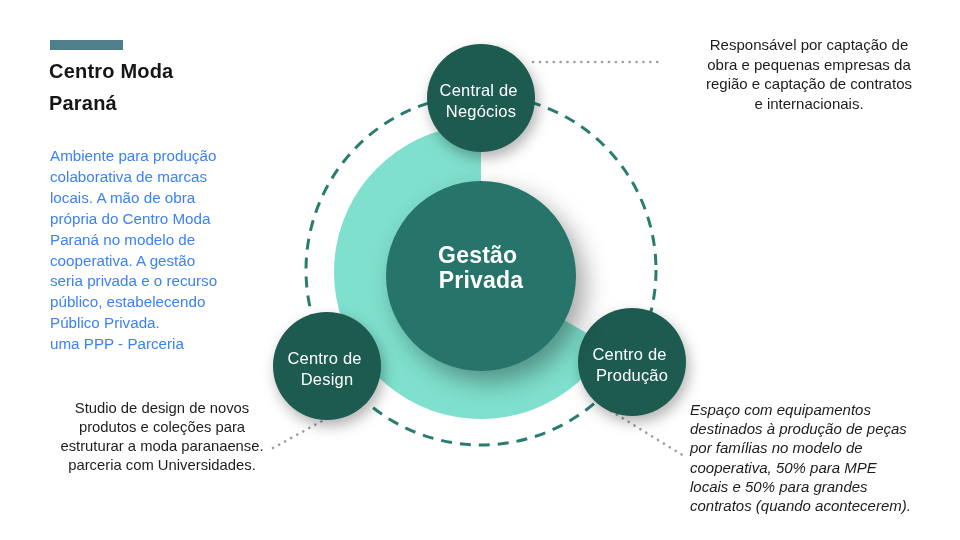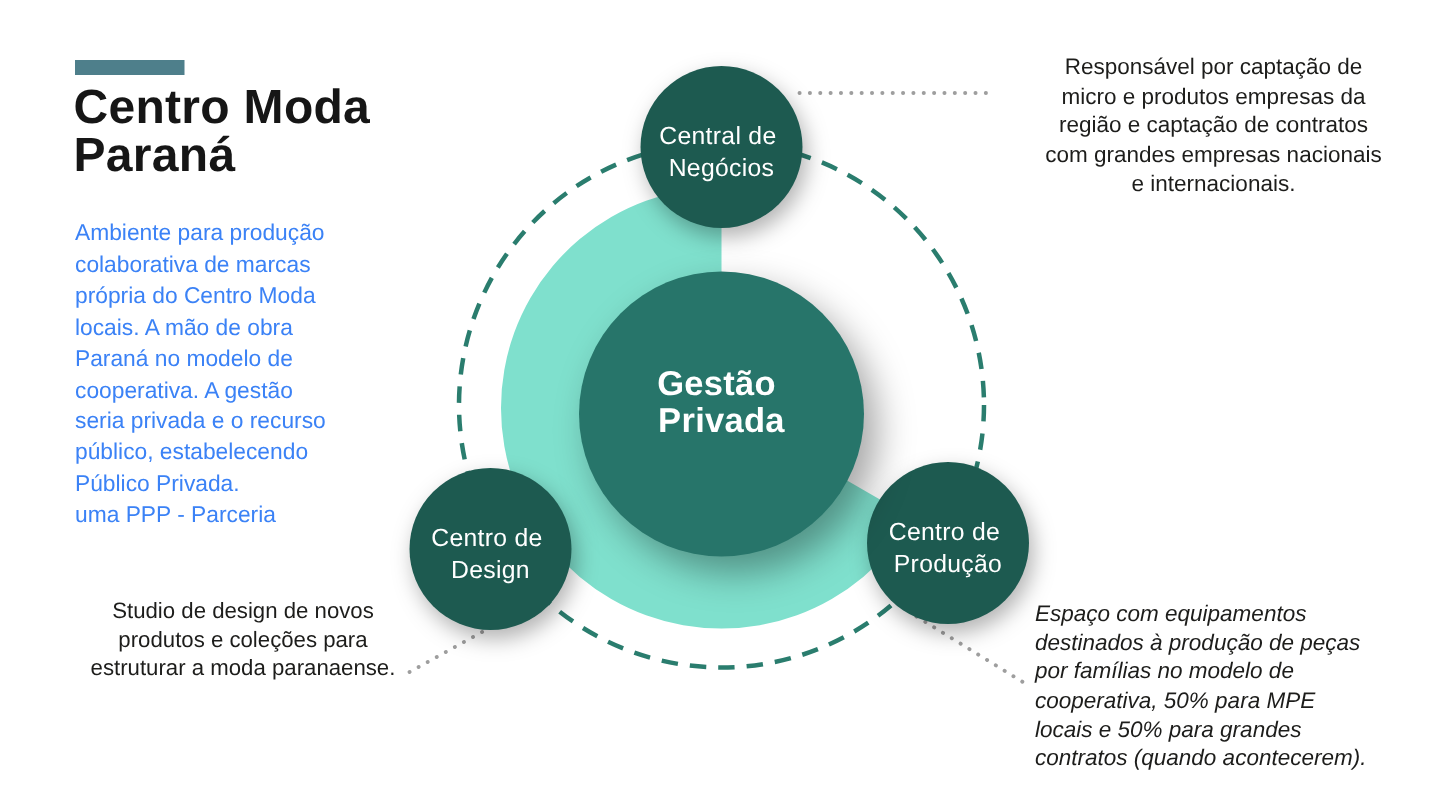--- a/index.html
+++ b/index.html
@@ -3,21 +3,21 @@
 <meta charset="utf-8">
 <style>
   html,body{margin:0;padding:0;background:#ffffff;}
   #slide{
     position:relative;width:960px;height:540px;background:#ffffff;
     font-family:"Liberation Sans",sans-serif;overflow:hidden;
   }
   .accent-bar{position:absolute;left:50px;top:40px;width:73px;height:10px;background:#4e7f8b;}
   .title{
     position:absolute;left:49px;top:55px;width:260px;
-    font-size:32px;line-height:32px;font-weight:700;color:#161616;letter-spacing:.2px;
+    font-size:20px;line-height:32px;font-weight:700;color:#161616;letter-spacing:.2px;
   }
   .intro{
     position:absolute;left:50px;top:146px;width:212px;
     font-size:15.2px;line-height:20.9px;color:#3b82f6;
   }
   .annotation{position:absolute;color:#1d1d1b;}
   .ann-negocios{left:676px;top:35px;width:266px;font-size:15px;line-height:19.6px;text-align:center;}
   .ann-design{left:56px;top:399px;width:212px;font-size:14.8px;line-height:19px;text-align:center;}
   .ann-producao{left:690px;top:400px;width:260px;font-size:15px;line-height:19.2px;text-align:left;font-style:italic;}
   svg{position:absolute;left:0;top:0;}
@@ -39,22 +39,22 @@
 
   <div class="accent-bar"></div>
   <div class="title">
     <div>Centro Moda</div>
     <div>Paraná</div>
   </div>
 
   <div class="intro">
     <div>Ambiente para produção</div>
     <div>colaborativa de marcas</div>
+    <div>locais. A mão de obra</div>
     <div>própria do Centro Moda</div>
-    <div>locais. A mão de obra</div>
     <div>Paraná no modelo de</div>
     <div>cooperativa. A gestão</div>
     <div>seria privada e o recurso</div>
     <div>público, estabelecendo</div>
     <div>Público Privada.</div>
     <div>uma PPP - Parceria</div>
   </div>
 
   <svg width="960" height="540" viewBox="0 0 960 540">
 
@@ -86,30 +86,30 @@
 
     <circle class="center-circle" cx="481" cy="276" r="95" fill="#27756a"></circle>
     <text class="center-label" x="481" y="263">
       <tspan x="481">Gestão</tspan>
       <tspan x="481" dy="25">Privada</tspan>
     </text>
   </svg>
 
   <div class="annotation ann-negocios">
     <div>Responsável por captação de</div>
-    <div>micro e produtos empresas da</div>
+    <div>obra e pequenas empresas da</div>
     <div>região e captação de contratos</div>
-    <div>com grandes empresas nacionais</div>
     <div>e internacionais.</div>
   </div>
 
   <div class="annotation ann-design">
     <div>Studio de design de novos</div>
     <div>produtos e coleções para</div>
     <div>estruturar a moda paranaense.</div>
+    <div>parceria com Universidades.</div>
   </div>
 
   <div class="annotation ann-producao">
     <div>Espaço com equipamentos</div>
     <div>destinados à produção de peças</div>
     <div>por famílias no modelo de</div>
     <div>cooperativa, 50% para MPE</div>
     <div>locais e 50% para grandes</div>
     <div>contratos (quando acontecerem).</div>
   </div>

